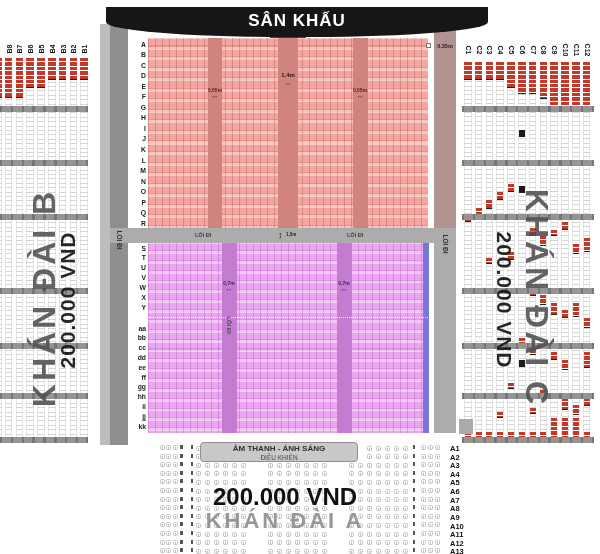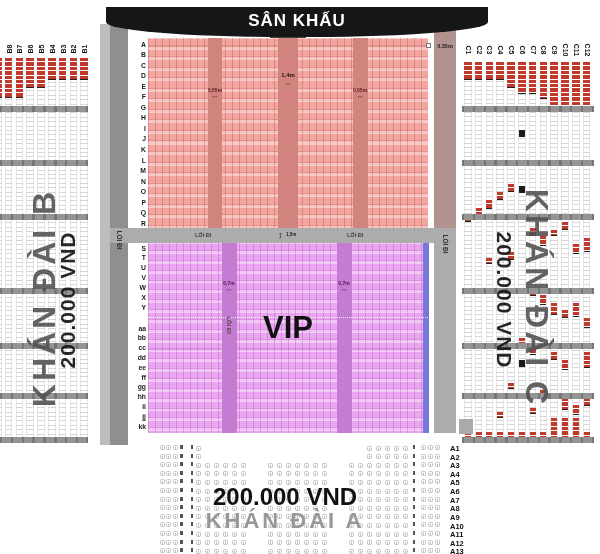--- a/index.html
+++ b/index.html
@@ -105,21 +105,20 @@
     <div class="abs" style="left:176px;top:4px;font-size:4.5px;font-weight:bold;color:#222;">1,5m</div>
   </div>
 
   <div id="vip" class="abs">
     <div class="vipAisle" style="left:74px;width:15px;"></div>
     <div class="vipAisle" style="left:189px;width:15px;"></div>
   </div>
   <div id="vipEdge" class="abs"></div>
   <div id="vipDots" class="abs"></div>
   <div class="vtext" style="left:229px;top:325px;font-size:6px;font-weight:bold;color:#4a4a4a;z-index:3;">LỐI ĐI</div>
-  <div class="abs ctr ztitle" style="left:148px;top:310px;width:280px;font-size:31px;">VIP</div>
   <div class="dim dimv" style="left:214px;top:280px;width:30px;font-size:5px;">0,7m</div>
   <div class="arrow" style="left:214px;top:286px;width:30px;color:#4a1a50;">↔</div>
   <div class="dim dimv" style="left:329px;top:280px;width:30px;font-size:5px;">0,7m</div>
   <div class="arrow" style="left:329px;top:286px;width:30px;color:#4a1a50;">↔</div>
 
   <div id="standB" class="abs" style="left:0;top:40px;width:88px;height:405px;">
       <div class="standcol" style="left: -6px; top: 18px; width: 7.6px; height: 385px;">
         <div class="redblock" style="left: 0px; top: 0px; width: 100%; height: 40px;"></div>
       </div>
       <div class="standcol" style="left: 4.8px; top: 18px; width: 7.6px; height: 385px;">
@@ -619,20 +618,24 @@
       <div class="seatA" style="left: 212px; top: 108.7px;"></div>
       <div class="seatA" style="left: 221px; top: 108.7px;"></div>
       <div class="seatA" style="left: 230px; top: 108.7px;"></div>
       <div class="seatA" style="left: 239px; top: 108.7px;"></div>
       <div class="seatA" style="left: 248px; top: 108.7px;"></div>
       <div class="rowmark" style="left: 257.5px; top: 108.2px;"></div>
       <div class="seatA" style="left: 266px; top: 108.2px;"></div>
       <div class="seatA" style="left: 273px; top: 108.2px;"></div>
       <div class="seatA" style="left: 280px; top: 108.2px;"></div>
     </div>
+  <div id="booth" class="abs">
+    <div class="l1">ÂM THANH - ÁNH SÁNG</div>
+    <div class="l2">ĐIỀU KHIỂN</div>
+  </div>
   <div class="abs ctr" style="left:185px;top:483px;width:200px;font-size:24px;font-weight:bold;color:#111;z-index:4;">200.000 VND</div>
   <div class="abs ctr" style="left:175px;top:508px;width:220px;font-size:22px;font-weight:bold;color:#979797;letter-spacing:3px;z-index:4;">KHÁN ĐÀI A</div>
 
 <div class="rowlab" style="top: 40.5px;">A</div>
     <div class="rowlab" style="top: 51.05px;">B</div>
     <div class="rowlab" style="top: 61.6px;">C</div>
     <div class="rowlab" style="top: 72.15px;">D</div>
     <div class="rowlab" style="top: 82.7px;">E</div>
     <div class="rowlab" style="top: 93.25px;">F</div>
     <div class="rowlab" style="top: 103.8px;">G</div>

